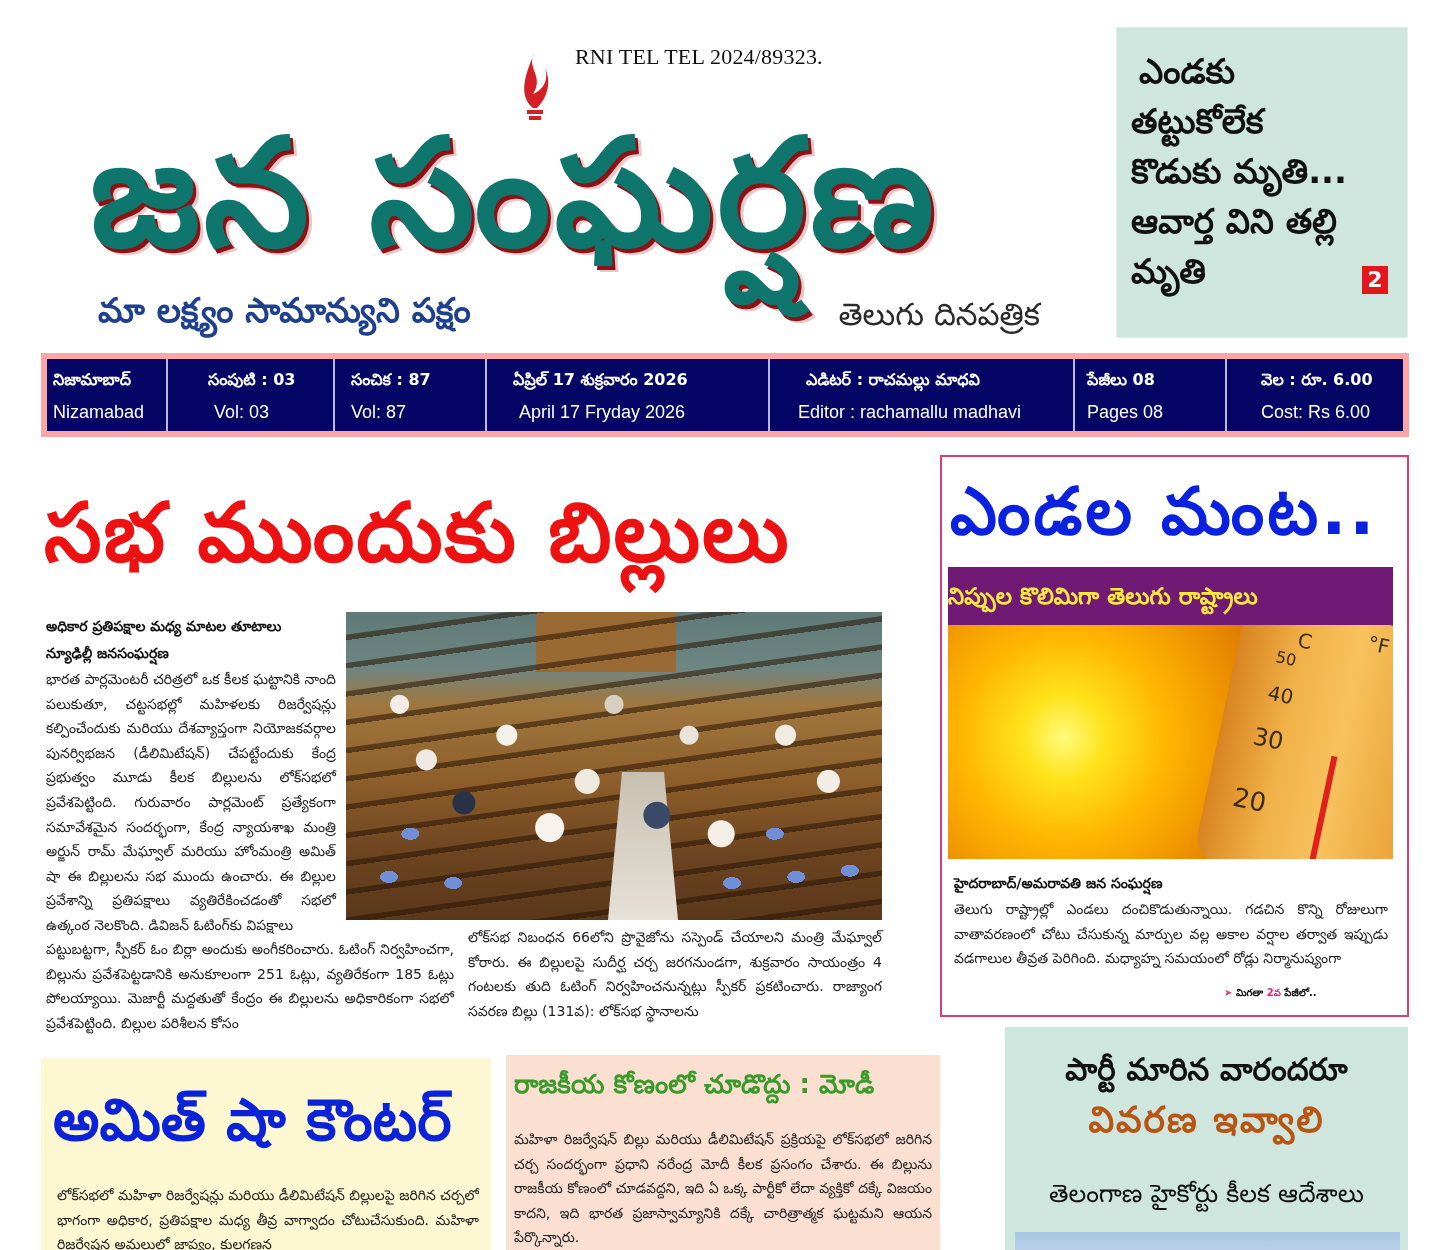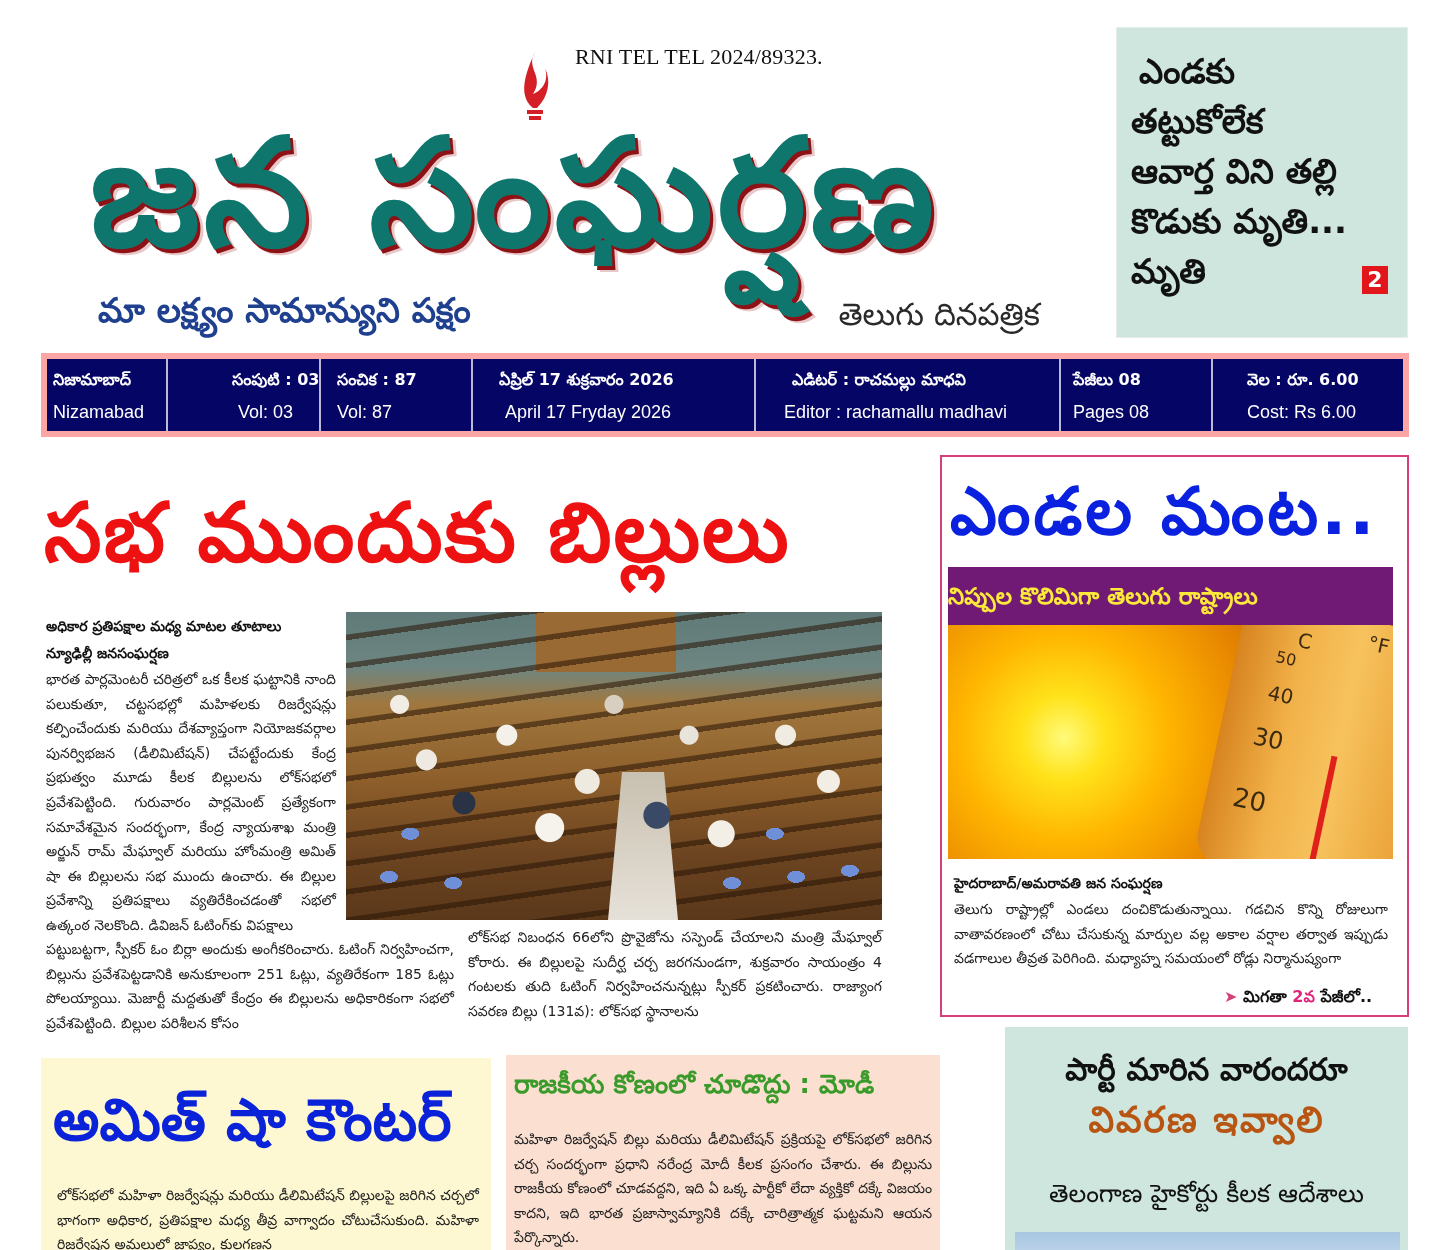--- a/index.html
+++ b/index.html
@@ -75,21 +75,21 @@
   .heat-title { position: absolute; left: 8px; top: 10px; font-size: 66px; color: #0a22e0; font-weight: bold; white-space: nowrap; letter-spacing: 3px; line-height: 90px; }
   .heat-banner { position: absolute; left: 6px; top: 110px; width: 445px; height: 60px; background: #701a75; color: #fde93a; font-size: 23px; font-weight: bold; text-align: left; line-height: 58px; white-space: nowrap; }
   .heat-photo { position: absolute; left: 6px; top: 168px; width: 445px; height: 234px; overflow: hidden;
     background: radial-gradient(circle at 26% 48%, #fffb7a 0%, #ffe21a 12%, #ffb400 30%, #e98900 52%, #b85e00 78%, #8a4000 100%); }
   .heat-photo .thermo { position: absolute; left: 270px; top: -10px; width: 220px; height: 270px; transform: rotate(12deg);
     background: linear-gradient(90deg, #d7841f 0%, #f2b24a 30%, #f7c25d 55%, #e79a2e 100%); border-radius: 28px; }
   .heat-photo .tube { position: absolute; left: 370px; top: 130px; width: 6px; height: 130px; background: #e0201a; transform: rotate(12deg); }
   .heat-photo .tick { position: absolute; font-family: "DejaVu Sans", sans-serif; font-size: 20px; color: #3a2a10; transform: rotate(12deg); }
   .heat-dateline { position: absolute; left: 12px; top: 418px; font-size: 14px; font-weight: bold; color: #111; white-space: nowrap; }
   .heat-body { position: absolute; left: 12px; top: 440px; width: 434px; }
-  .heat-more { position: absolute; left: 282px; top: 530px; font-size: 16px; font-weight: bold; color: #111; white-space: nowrap; text-align: right; }
+  .heat-more { position: absolute; left: 282px; top: 530px; font-size: 10px; font-weight: bold; color: #111; white-space: nowrap; text-align: right; }
   .heat-more .arrow { color: #d6407a; }
   .heat-more .pg { color: #e0247a; }
 
   
   .amit-box { position: absolute; left: 41px; top: 1058px; width: 450px; height: 200px; background: #fdf8d2; }
   .amit-title { position: absolute; left: 12px; top: 22px; font-size: 58px; font-weight: bold; color: #0a22d8; white-space: nowrap; line-height: 80px; }
   .amit-body { position: absolute; left: 16px; top: 125px; width: 422px; }
 
   .modi-box { position: absolute; left: 506px; top: 1055px; width: 434px; height: 200px; background: #fbe0d2; }
   .modi-title { position: absolute; left: 8px; top: 14px; font-size: 26px; font-weight: bold; color: #3a9a2a; white-space: nowrap; }
@@ -112,32 +112,32 @@
     <rect x="14" y="66" width="12" height="4" fill="#d51f26"></rect>
   </svg>
   <div class="logo-title">జన సంఘర్షణ</div>
   <div class="tagline">మా లక్ష్యం సామాన్యుని పక్షం</div>
   <div class="paper-type">తెలుగు దినపత్రిక</div>
 </div>
 
 <div class="teaser">
   <div class="teaser-line" style="padding-left:8px">ఎండకు</div>
   <div class="teaser-line">తట్టుకోలేక</div>
+  <div class="teaser-line">కొడుకు మృతి...</div>
   <div class="teaser-line">ఆవార్త విని తల్లి</div>
-  <div class="teaser-line">కొడుకు మృతి...</div>
   <div class="teaser-line">మృతి</div>
   <div class="teaser-badge">2</div>
 </div>
 
 <div class="infobar">
   <div class="info-cell" style="width:121px;padding-left:6px">
     <div class="info-te">నిజామాబాద్</div>
     <div class="info-en">Nizamabad</div>
   </div>
-  <div class="info-cell" style="width:153px;padding-left:64px">
+  <div class="info-cell" style="width:167px;padding-left:40px">
     <div class="info-te">సంపుటి : 03</div>
     <div class="info-en" style="padding-left:6px">Vol:  03</div>
   </div>
   <div class="info-cell" style="width:152px;padding-left:16px">
     <div class="info-te">సంచిక : 87</div>
     <div class="info-en">Vol: 87</div>
   </div>
   <div class="info-cell" style="width:283px;padding-left:26px">
     <div class="info-te">ఏప్రిల్  17 శుక్రవారం 2026</div>
     <div class="info-en" style="padding-left:6px">April 17 Fryday 2026</div>

